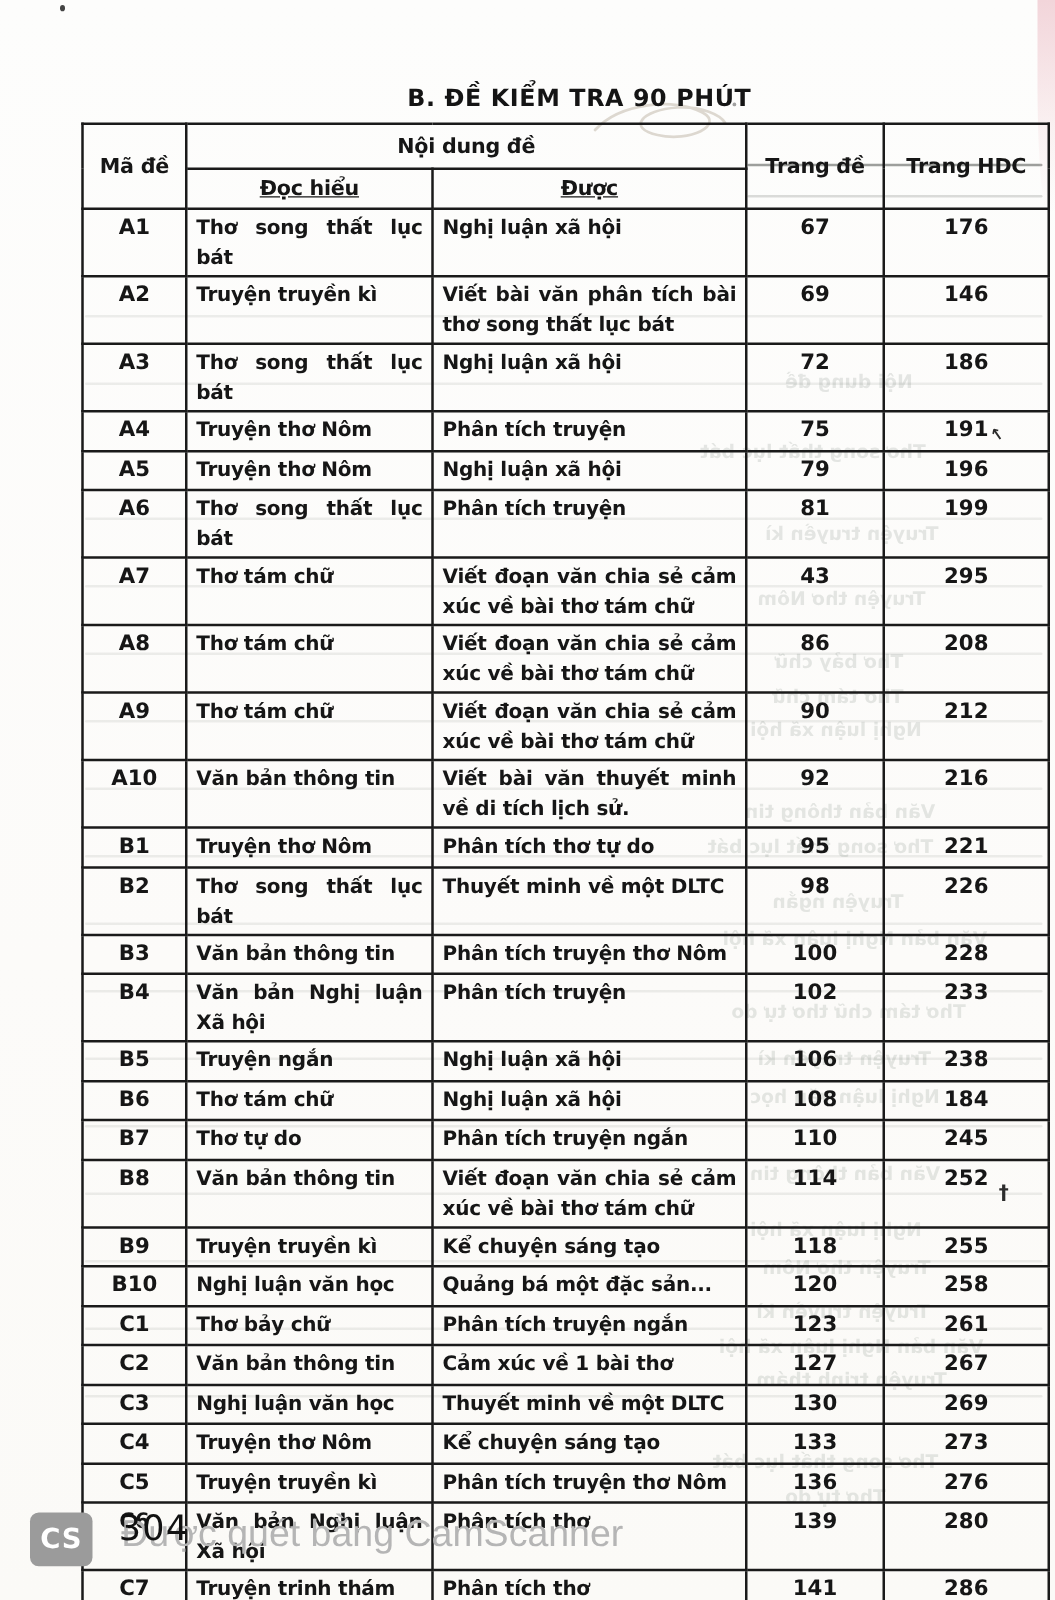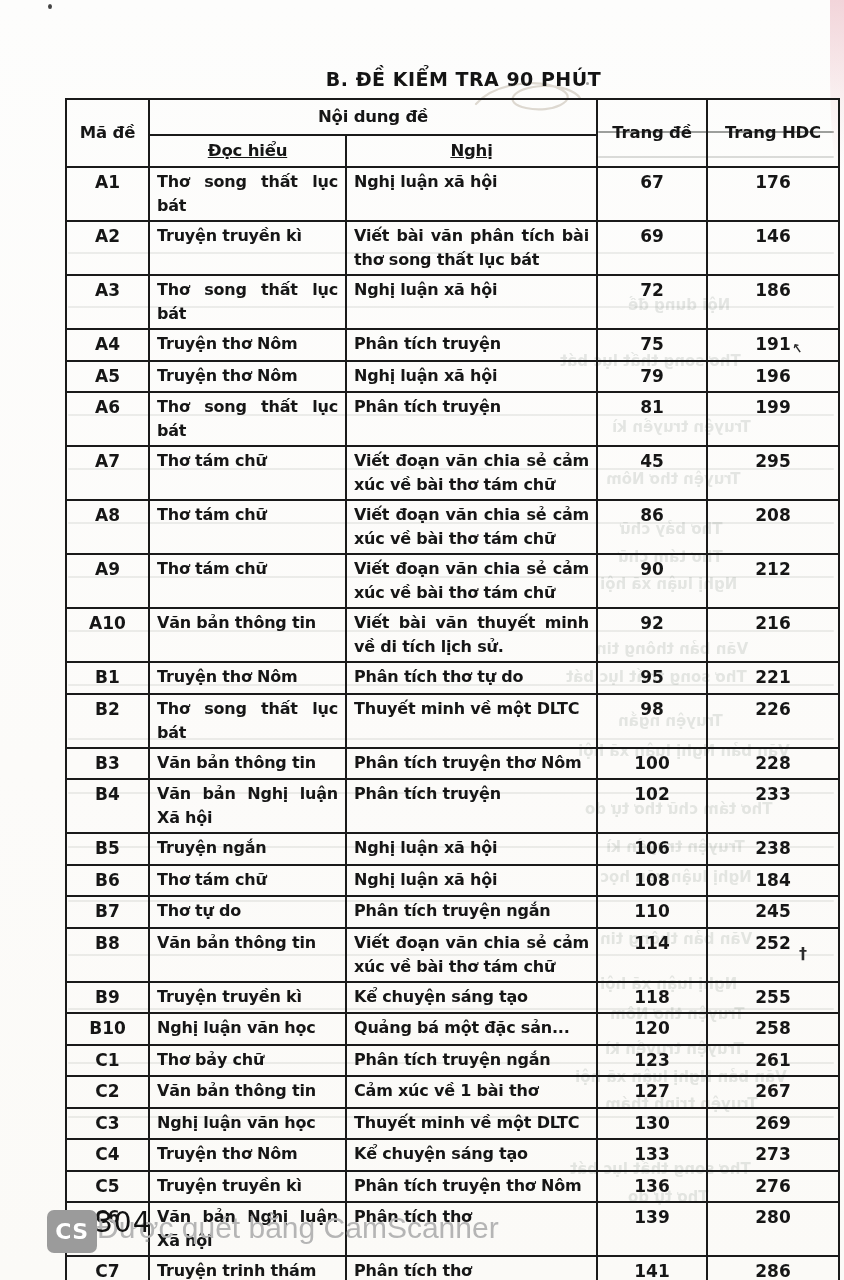--- a/index.html
+++ b/index.html
@@ -56,21 +56,21 @@
   .exam-table thead th{text-align:center;vertical-align:middle;font-size:16.5px;}
   .exam-table .h-noidung{height:30px;}
   .exam-table .h-sub{height:26px;text-decoration:underline;}
   .exam-table td.code,.exam-table td.num{text-align:center;font-size:17px;letter-spacing:0;}
   .exam-table td.txt{text-align:justify;}
   .exam-table tr.single td{height:24px;}
 
   
   .footer{position:absolute;left:0;top:1205px;width:844px;height:60px;z-index:5;}
   .cs-badge{
-    position:absolute;left:47px;top:5px;width:50px;height:43px;
+    position:absolute;left:24px;top:5px;width:50px;height:43px;
     background:#9b9b9b;border-radius:7px;
     color:#fff;font-size:22px;font-weight:700;
     display:flex;align-items:center;justify-content:center;
     letter-spacing:.5px;
   }
   .wm{
     position:absolute;left:97px;top:6px;
     font-size:30px;font-weight:400;color:#b5b5b5;white-space:nowrap;
     font-family:"Liberation Sans","DejaVu Sans",sans-serif;
   }
@@ -148,21 +148,21 @@
     </colgroup>
     <thead>
       <tr>
         <th rowspan="2">Mã đề</th>
         <th colspan="2" class="h-noidung">Nội dung đề</th>
         <th rowspan="2">Trang đề</th>
         <th rowspan="2">Trang HDC</th>
       </tr>
       <tr>
         <th class="h-sub">Đọc hiểu</th>
-        <th class="h-sub">Nghị</th>
+        <th class="h-sub">Được</th>
       </tr>
     </thead>
     <tbody id="tbody">
         <tr class="single">
           <td class="code">A1</td>
           <td class="txt">Thơ song thất lục bát</td>
           <td class="txt">Nghị luận xã hội</td>
           <td class="num">67</td>
           <td class="num">176</td>
         </tr>
@@ -198,21 +198,21 @@
           <td class="code">A6</td>
           <td class="txt">Thơ song thất lục bát</td>
           <td class="txt">Phân tích truyện</td>
           <td class="num">81</td>
           <td class="num">199</td>
         </tr>
         <tr class="double">
           <td class="code">A7</td>
           <td class="txt">Thơ tám chữ</td>
           <td class="txt">Viết đoạn văn chia sẻ cảm xúc về bài thơ tám chữ</td>
-          <td class="num">45</td>
+          <td class="num">43</td>
           <td class="num">295</td>
         </tr>
         <tr class="double">
           <td class="code">A8</td>
           <td class="txt">Thơ tám chữ</td>
           <td class="txt">Viết đoạn văn chia sẻ cảm xúc về bài thơ tám chữ</td>
           <td class="num">86</td>
           <td class="num">208</td>
         </tr>
         <tr class="double">

